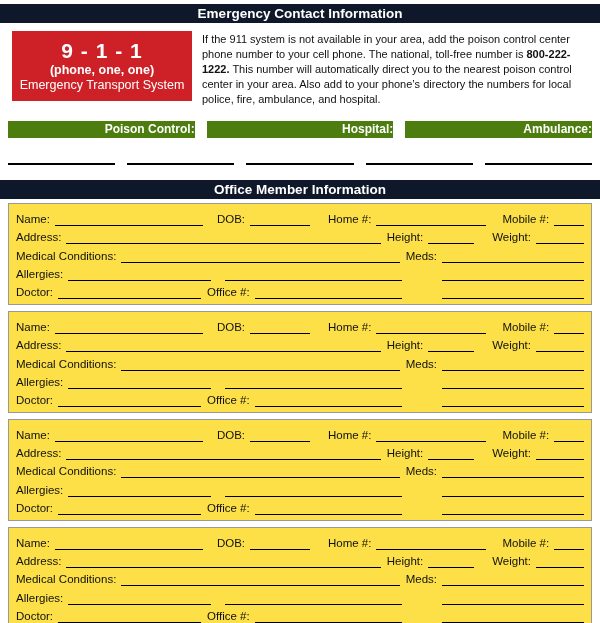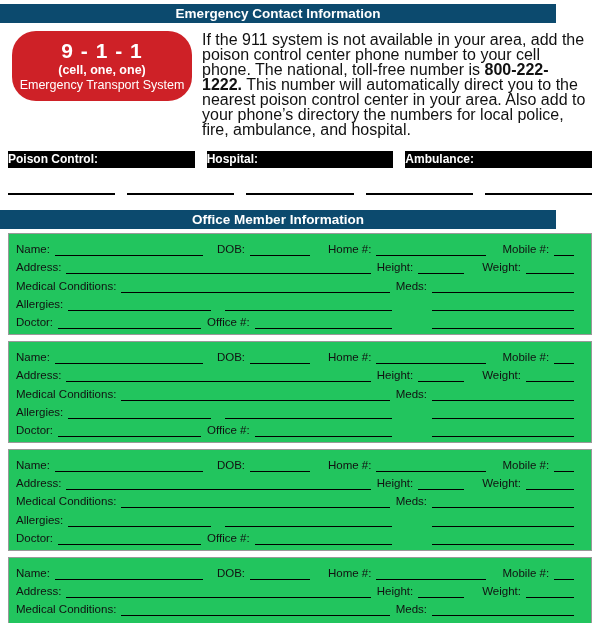--- a/index.html
+++ b/index.html
@@ -2,51 +2,51 @@
 <html><head>
 <meta charset="utf-8">
 <style>
   * { margin:0; padding:0; box-sizing:border-box; }
   html,body { background:#fff; }
   body {
     width:600px; height:623px; overflow:hidden;
     font-family:"Liberation Sans", sans-serif; color:#111;
   }
   .bar {
-    background:#0c4a6e; color:#fff; font-weight:bold;
+    background:#0f172a; color:#fff; font-weight:bold;
     font-size:13.5px; text-align:center;
-    height:19px; line-height:19px; width:556px;
+    height:19px; line-height:19px; width:600px;
   }
   .bar.top { margin-top:4px; }
   .bar.family { margin-top:15px; }
 
   .top-section { display:flex; margin:8px 12px 0 12px; gap:10px; }
   .red-box {
     width:180px; height:70px; flex:0 0 180px;
     display:flex; flex-direction:column; justify-content:center; align-items:center;
     color:#fff; text-align:center;
   }
   .red-box .num { font-size:21px; font-weight:bold; letter-spacing:1px; line-height:24px; }
   .red-box .sub { font-size:12.5px; font-weight:bold; line-height:15px; }
   .red-box .cap { font-size:12.5px; font-weight:normal; line-height:15px; }
-  .intro { flex:1; font-size:16px; line-height:15px; padding-top:1px; }
+  .intro { flex:1; font-size:11px; line-height:15px; padding-top:1px; }
   .intro .phone { font-weight:bold; }
 
   .contacts-row { display:flex; gap:12px; margin:14px 8px 0 8px; }
   .contact-box {
-    flex:1; background:#000000; color:#fff; font-weight:bold;
-    font-size:12px; text-align:left; height:17px; line-height:17px;
+    flex:1; background:#4d7c0f; color:#fff; font-weight:bold;
+    font-size:12px; text-align:right; height:17px; line-height:17px;
   }
   .contact-lines { display:flex; gap:12px; margin:25px 8px 0 8px; }
   .contact-line { flex:1; border-bottom:2px solid #000; height:2px; }
 
   #members { margin:0 8px; }
   .member {
-    border:1px solid #999; margin-top:6px; padding:4px 17px 5px 7px;
-    background:#22c55e;
+    border:1px solid #999; margin-top:6px; padding:4px 7px 5px 7px;
+    background:#fde047;
   }
   .member:first-child { margin-top:4px; }
   .row { display:flex; align-items:flex-end; height:18.2px; }
   .lbl { white-space:nowrap; font-size:11.5px; line-height:14px; padding-right:5px; }
   .line { border-bottom:1.3px solid #000; height:13px; }
   .l-name    { width:148px; margin-right:14px; }
   .l-dob     { width:60px;  margin-right:18px; }
   .l-home    { width:110px; margin-right:16px; }
   .l-mobile  { flex:1; }
   .l-address { flex:1; }
@@ -63,23 +63,23 @@
   .l-office  { flex:1; }
 </style>
 </head>
 <body>
 
 <div class="bar top">
   <span>Emergency Contact Information</span>
 </div>
 
 <div class="top-section">
-  <div class="red-box" style="background: rgb(206, 33, 39); border-radius: 24px;">
+  <div class="red-box" style="background: rgb(206, 33, 39);">
     <div class="num">9 - 1 - 1</div>
-    <div class="sub">(cell, one, one)</div>
+    <div class="sub">(phone, one, one)</div>
     <div class="cap">Emergency Transport System</div>
   </div>
   <div class="intro"><span>If the 911 system is not available in your area, add the poison control center phone number to your cell phone. The national, toll-free number is </span><span class="phone">800-222-1222.</span><span> This number will automatically direct you to the nearest poison control center in your area. Also add to your phone’s directory the numbers for local police, fire, ambulance, and hospital.</span></div>
 </div>
 
 <div class="contacts-row">
   <div class="contact-box">Poison Control:</div>
   <div class="contact-box">Hospital:</div>
   <div class="contact-box">Ambulance:</div>
 </div>

